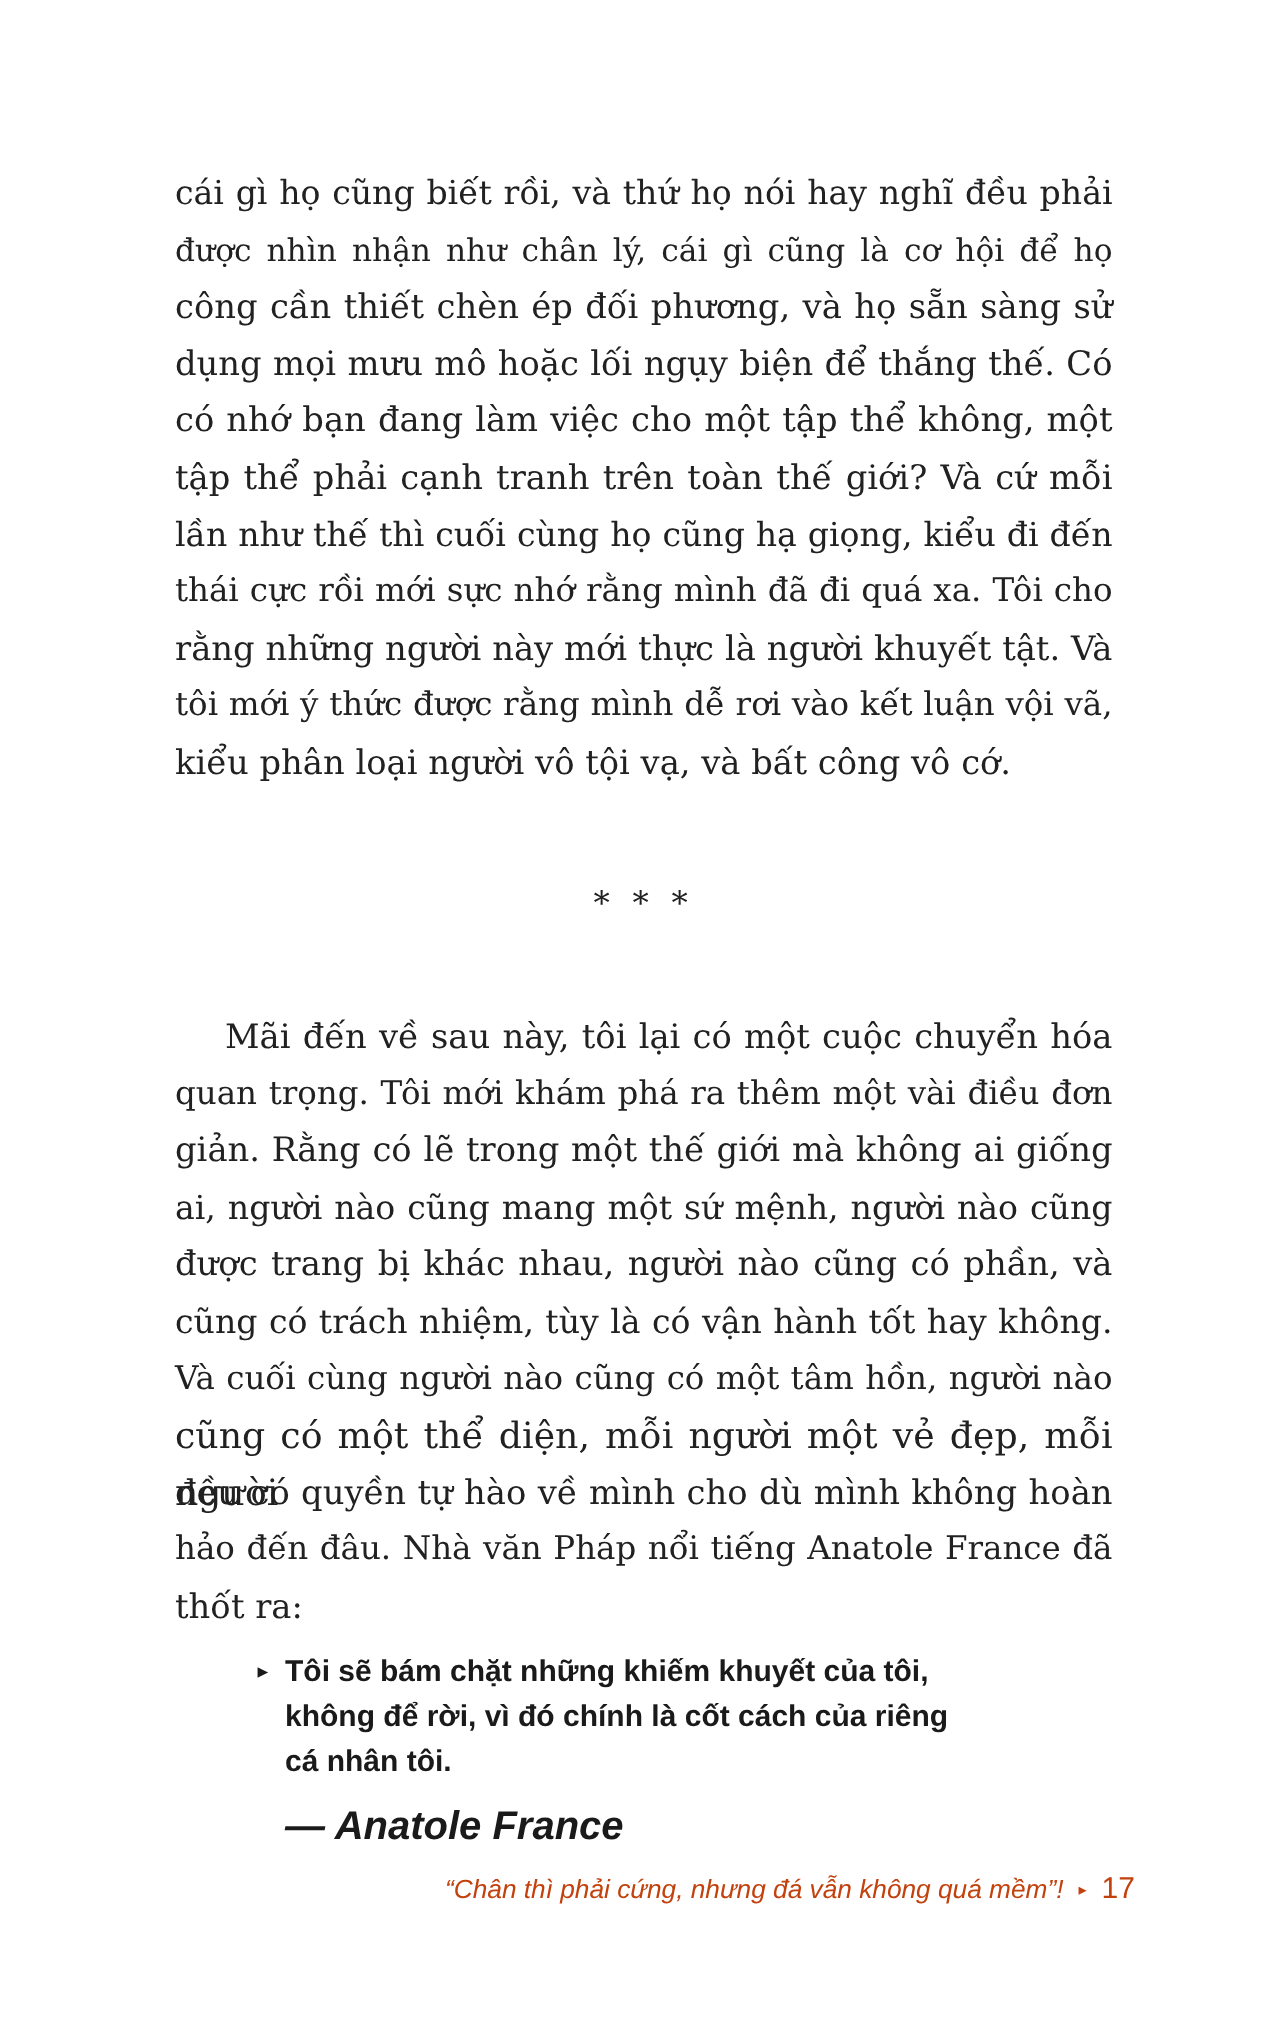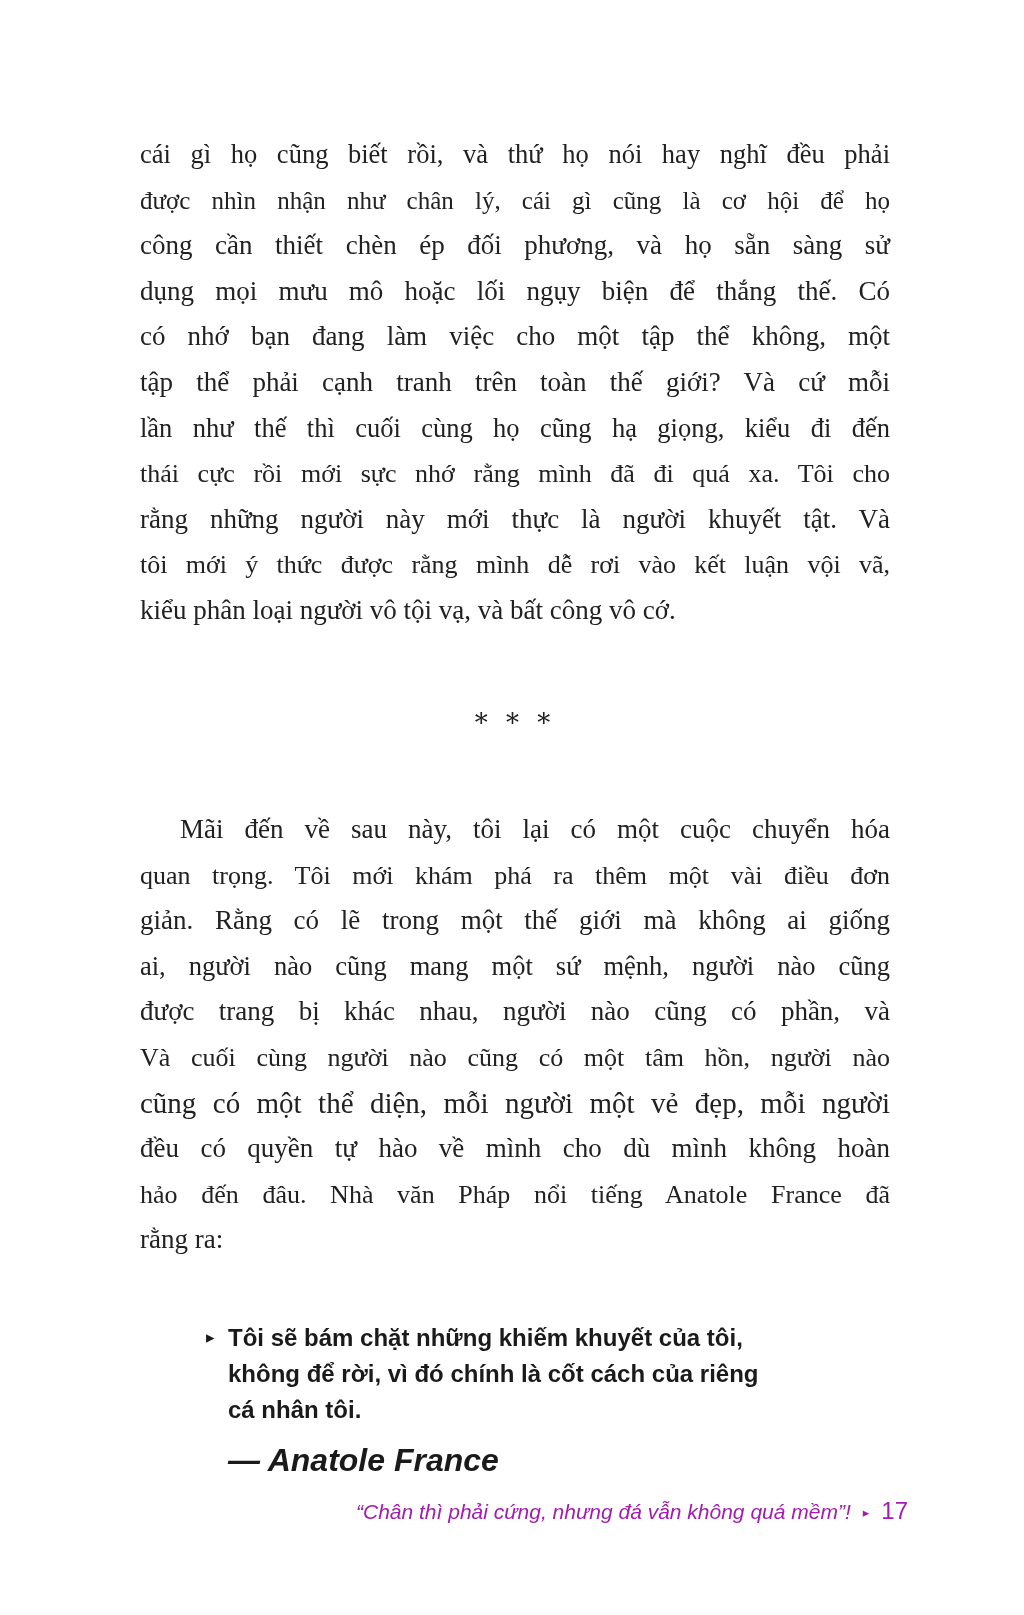--- a/index.html
+++ b/index.html
@@ -11,21 +11,20 @@
     overflow: hidden;
     font-family: "DejaVu Serif", "Liberation Serif", serif;
     color: #212121;
   }
   .para {
     position: absolute;
     left: 140px;
     width: 750px;
     font-size: 27px;
     line-height: 45.6px;
-    font-family: Liberation Serif, serif;
   }
   .para .line {
     text-align: justify;
     text-align-last: justify;
     height: 45.6px;
     overflow: visible;
   }
   .para .line.last {
     text-align: left;
     text-align-last: left;
@@ -80,21 +79,21 @@
     font-weight: 700;
   }
   .footer {
     position: absolute;
     right: 116px;
     top: 1496px;
     display: flex;
     align-items: baseline;
     gap: 12px;
     font-family: "Liberation Sans", "DejaVu Sans", sans-serif;
-    color: #a21caf;
+    color: #c2410c;
     line-height: 30px;
     white-space: nowrap;
   }
   .footer .running-title {
     font-style: italic;
     font-size: 21px;
     font-weight: 500;
   }
   .footer .footer-sep {
     font-family: "DejaVu Sans", sans-serif;
@@ -128,25 +127,26 @@
     </div>
 
   <div class="separator">* * *</div>
 
   <div class="para para2">
       <div class="line">Mãi đến về sau này, tôi lại có một cuộc chuyển hóa</div>
       <div class="line" style="font-size: 26px;">quan trọng. Tôi mới khám phá ra thêm một vài điều đơn</div>
       <div class="line">giản. Rằng có lẽ trong một thế giới mà không ai giống</div>
       <div class="line" style="font-size: 26.5px;">ai, người nào cũng mang một sứ mệnh, người nào cũng</div>
       <div class="line">được trang bị khác nhau, người nào cũng có phần, và</div>
+      <div class="line" style="font-size: 26.5px;">cũng có trách nhiệm, tùy là có vận hành tốt hay không.</div>
       <div class="line" style="font-size: 26px;">Và cuối cùng người nào cũng có một tâm hồn, người nào</div>
       <div class="line" style="font-size: 29px;">cũng có một thể diện, mỗi người một vẻ đẹp, mỗi người</div>
       <div class="line">đều có quyền tự hào về mình cho dù mình không hoàn</div>
       <div class="line" style="font-size: 26px;">hảo đến đâu. Nhà văn Pháp nổi tiếng Anatole France đã</div>
-      <div class="line last">rằng ra:</div>
+      <div class="line last">thốt ra:</div>
     </div>
 
   <div class="quote">
     <span class="bullet">▸</span>
     <div class="quote-lines">
         <div class="line">Tôi sẽ bám chặt những khiếm khuyết của tôi,</div>
         <div class="line">không để rời, vì đó chính là cốt cách của riêng</div>
         <div class="line last">cá nhân tôi.</div>
       </div>
     <div class="attribution">— Anatole France</div>

